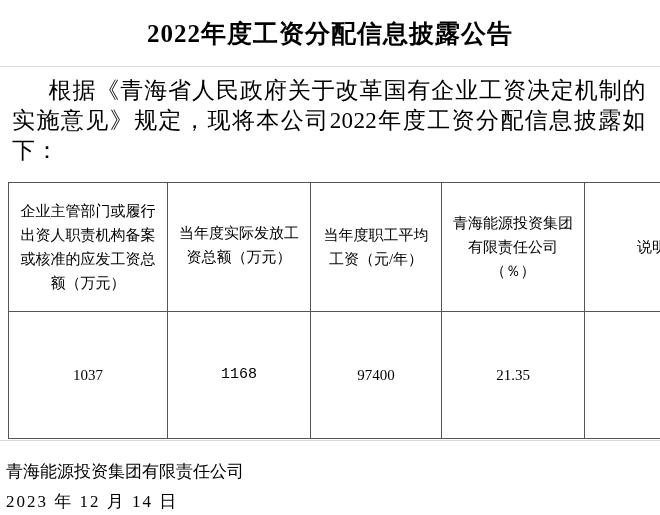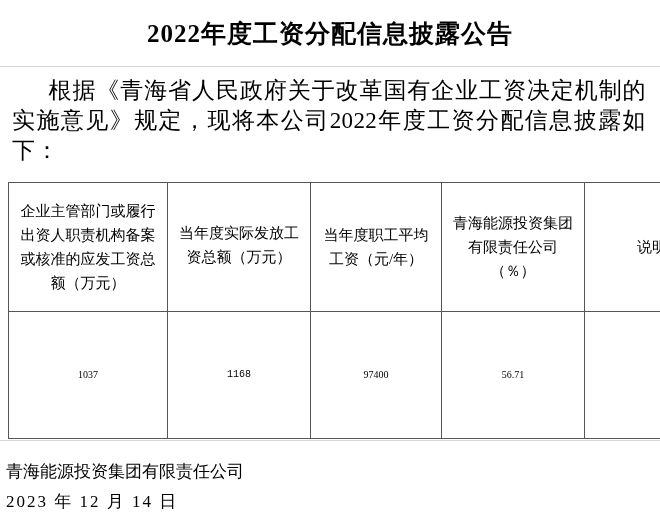--- a/index.html
+++ b/index.html
@@ -54,21 +54,21 @@
     font-size: 15px;
     line-height: 24px;
     padding: 4px 6px;
     font-weight: normal;
   }
   table.disclosure thead td {
     height: 120px;
   }
   table.disclosure tbody td {
     height: 118px;
-    font-size: 10px;
+    font-size: 15px;
   }
   .col1 { width: 146px; }
   .col2 { width: 130px; font-family: Liberation Mono, monospace; }
   .col3 { width: 118px; }
   .col4 { width: 130px; }
   .col5 { width: 122px; }
   .sign {
     margin-top: 18px;
     text-align: left;
     font-size: 17px;
@@ -120,21 +120,21 @@
         <td class="col3">当年度职工平均工资（元/年）</td>
         <td class="col4">青海能源投资集团有限责任公司（％）</td>
         <td class="col5">说明</td>
       </tr>
     </thead>
     <tbody>
       <tr>
         <td class="col1">1037</td>
         <td class="col2">1168</td>
         <td class="col3">97400</td>
-        <td class="col4">56.71</td>
+        <td class="col4">21.35</td>
         <td class="col5"></td>
       </tr>
     </tbody>
   </table>
 
   <div class="hairline-mid"></div>
 
   <div class="sign">
     <div>青海能源投资集团有限责任公司</div>
     <div class="date">2023 年 12 月 14 日</div>

